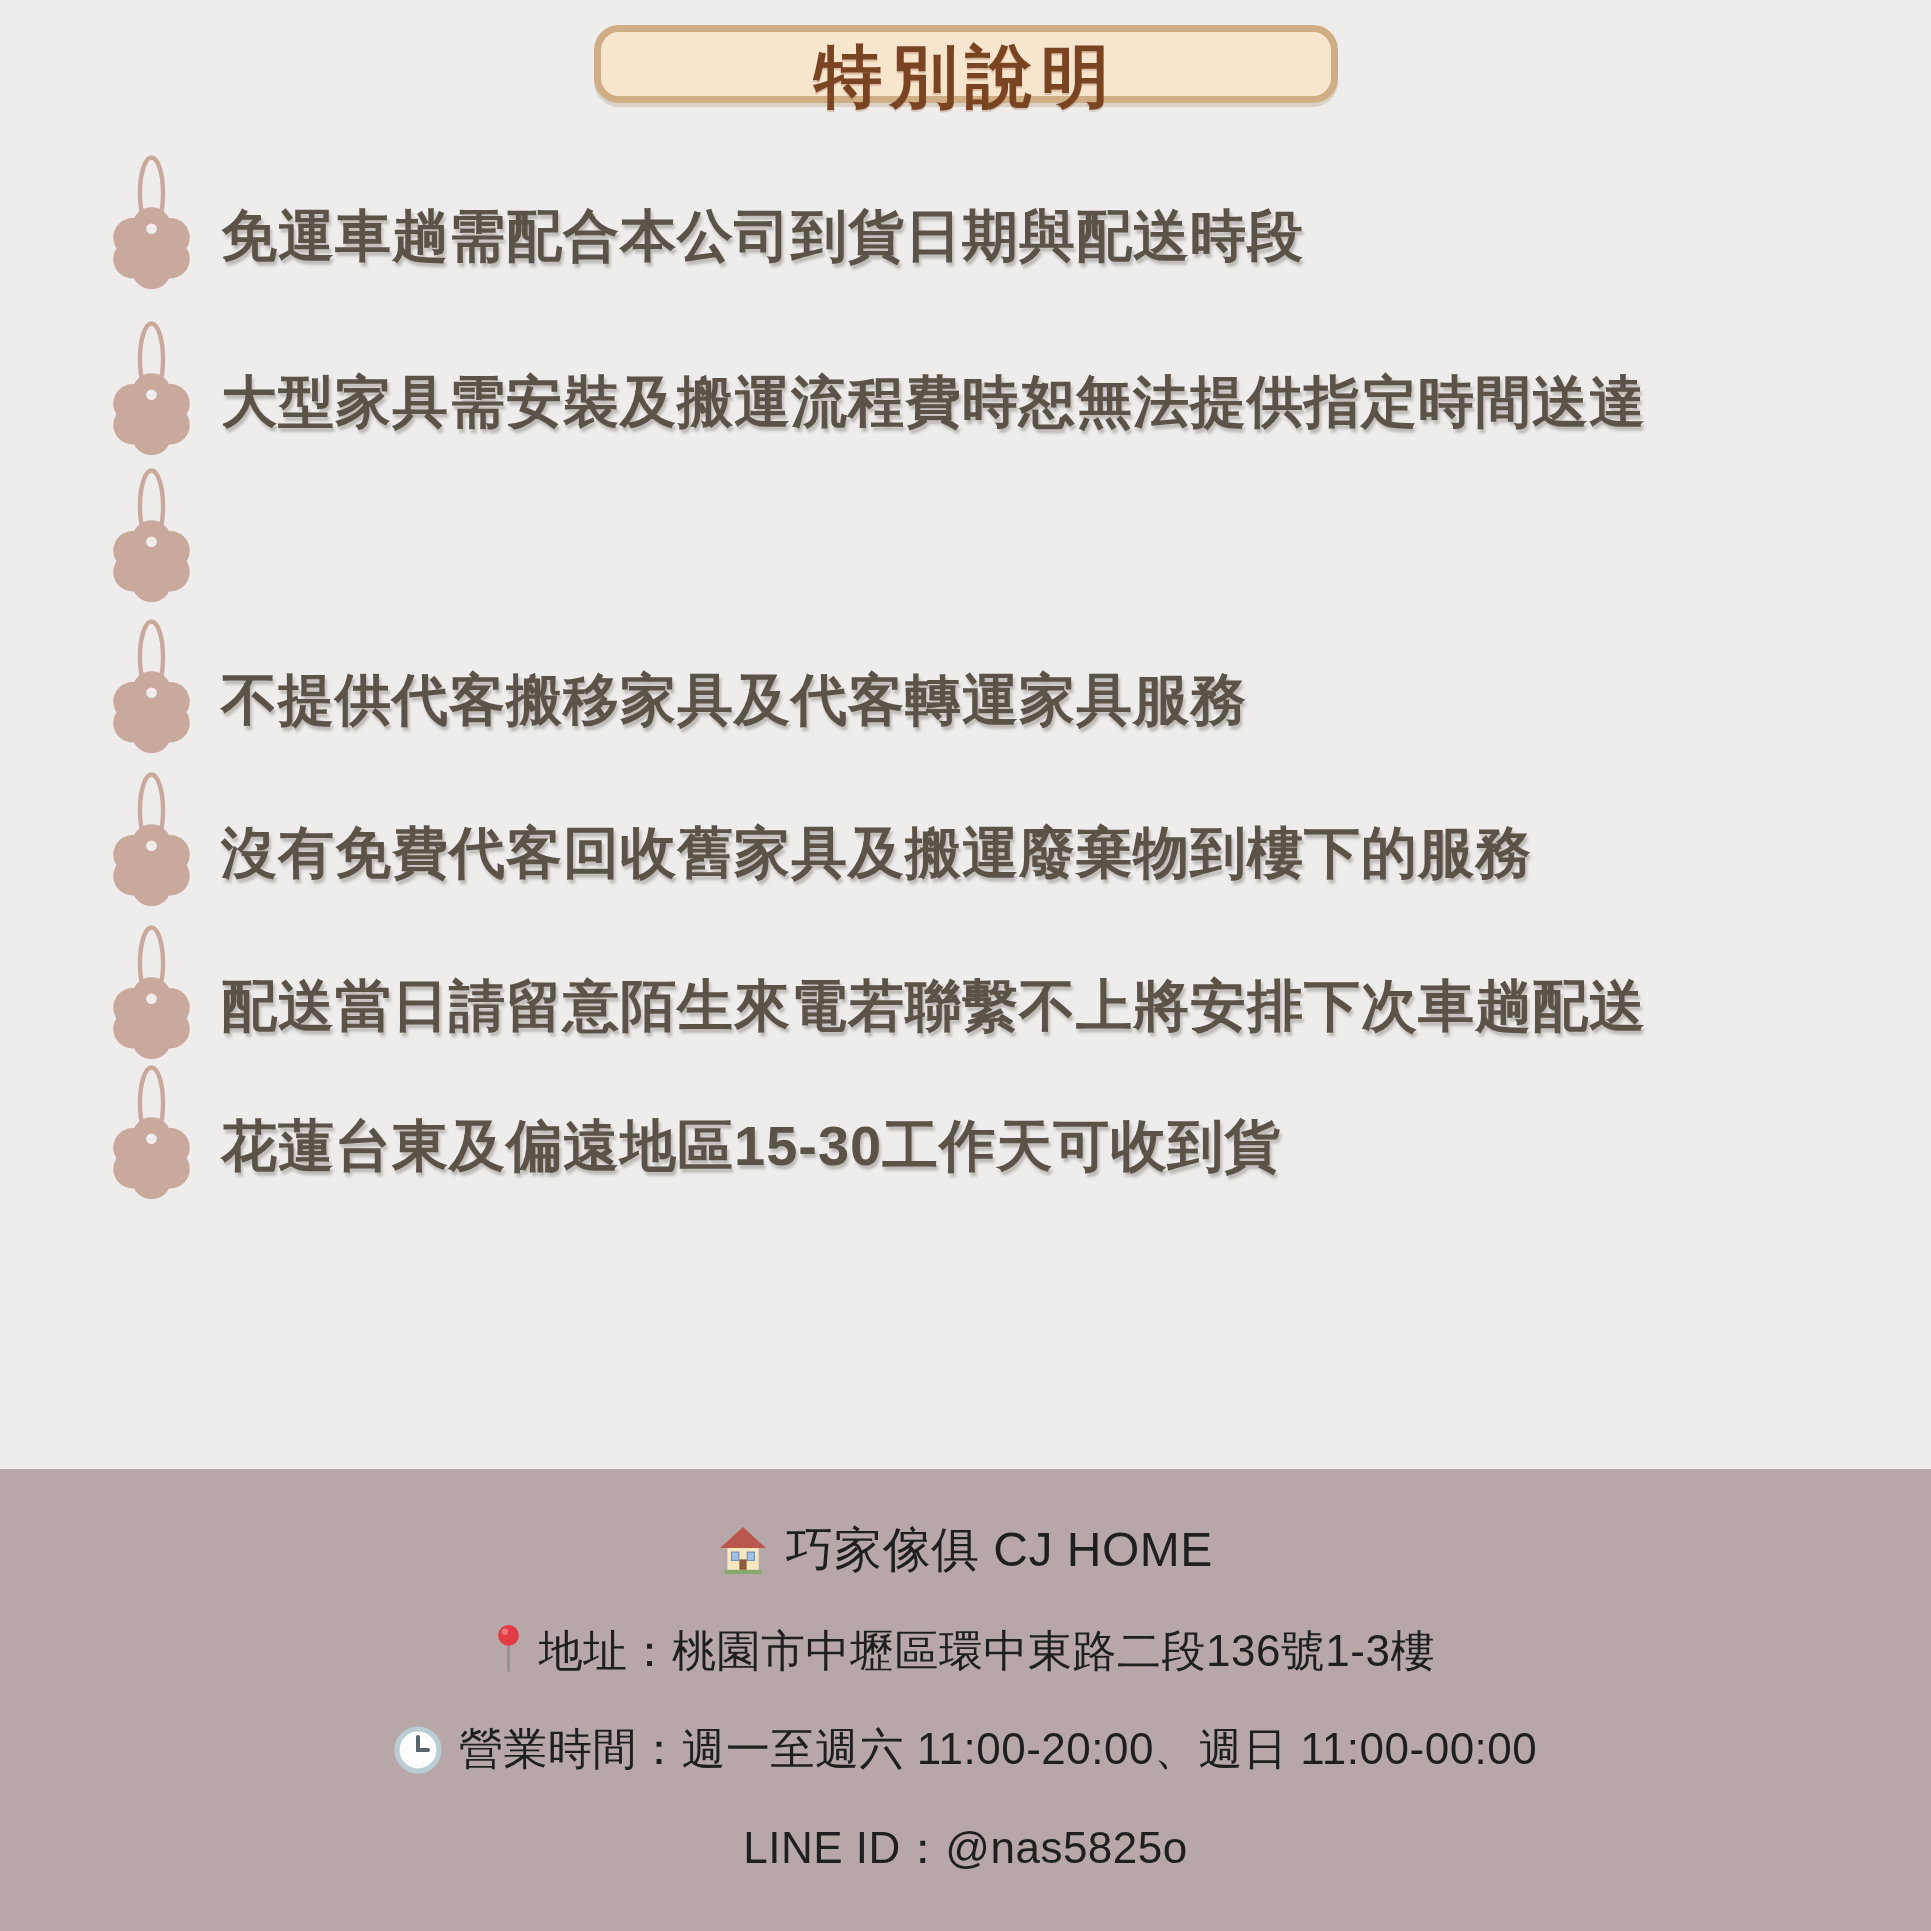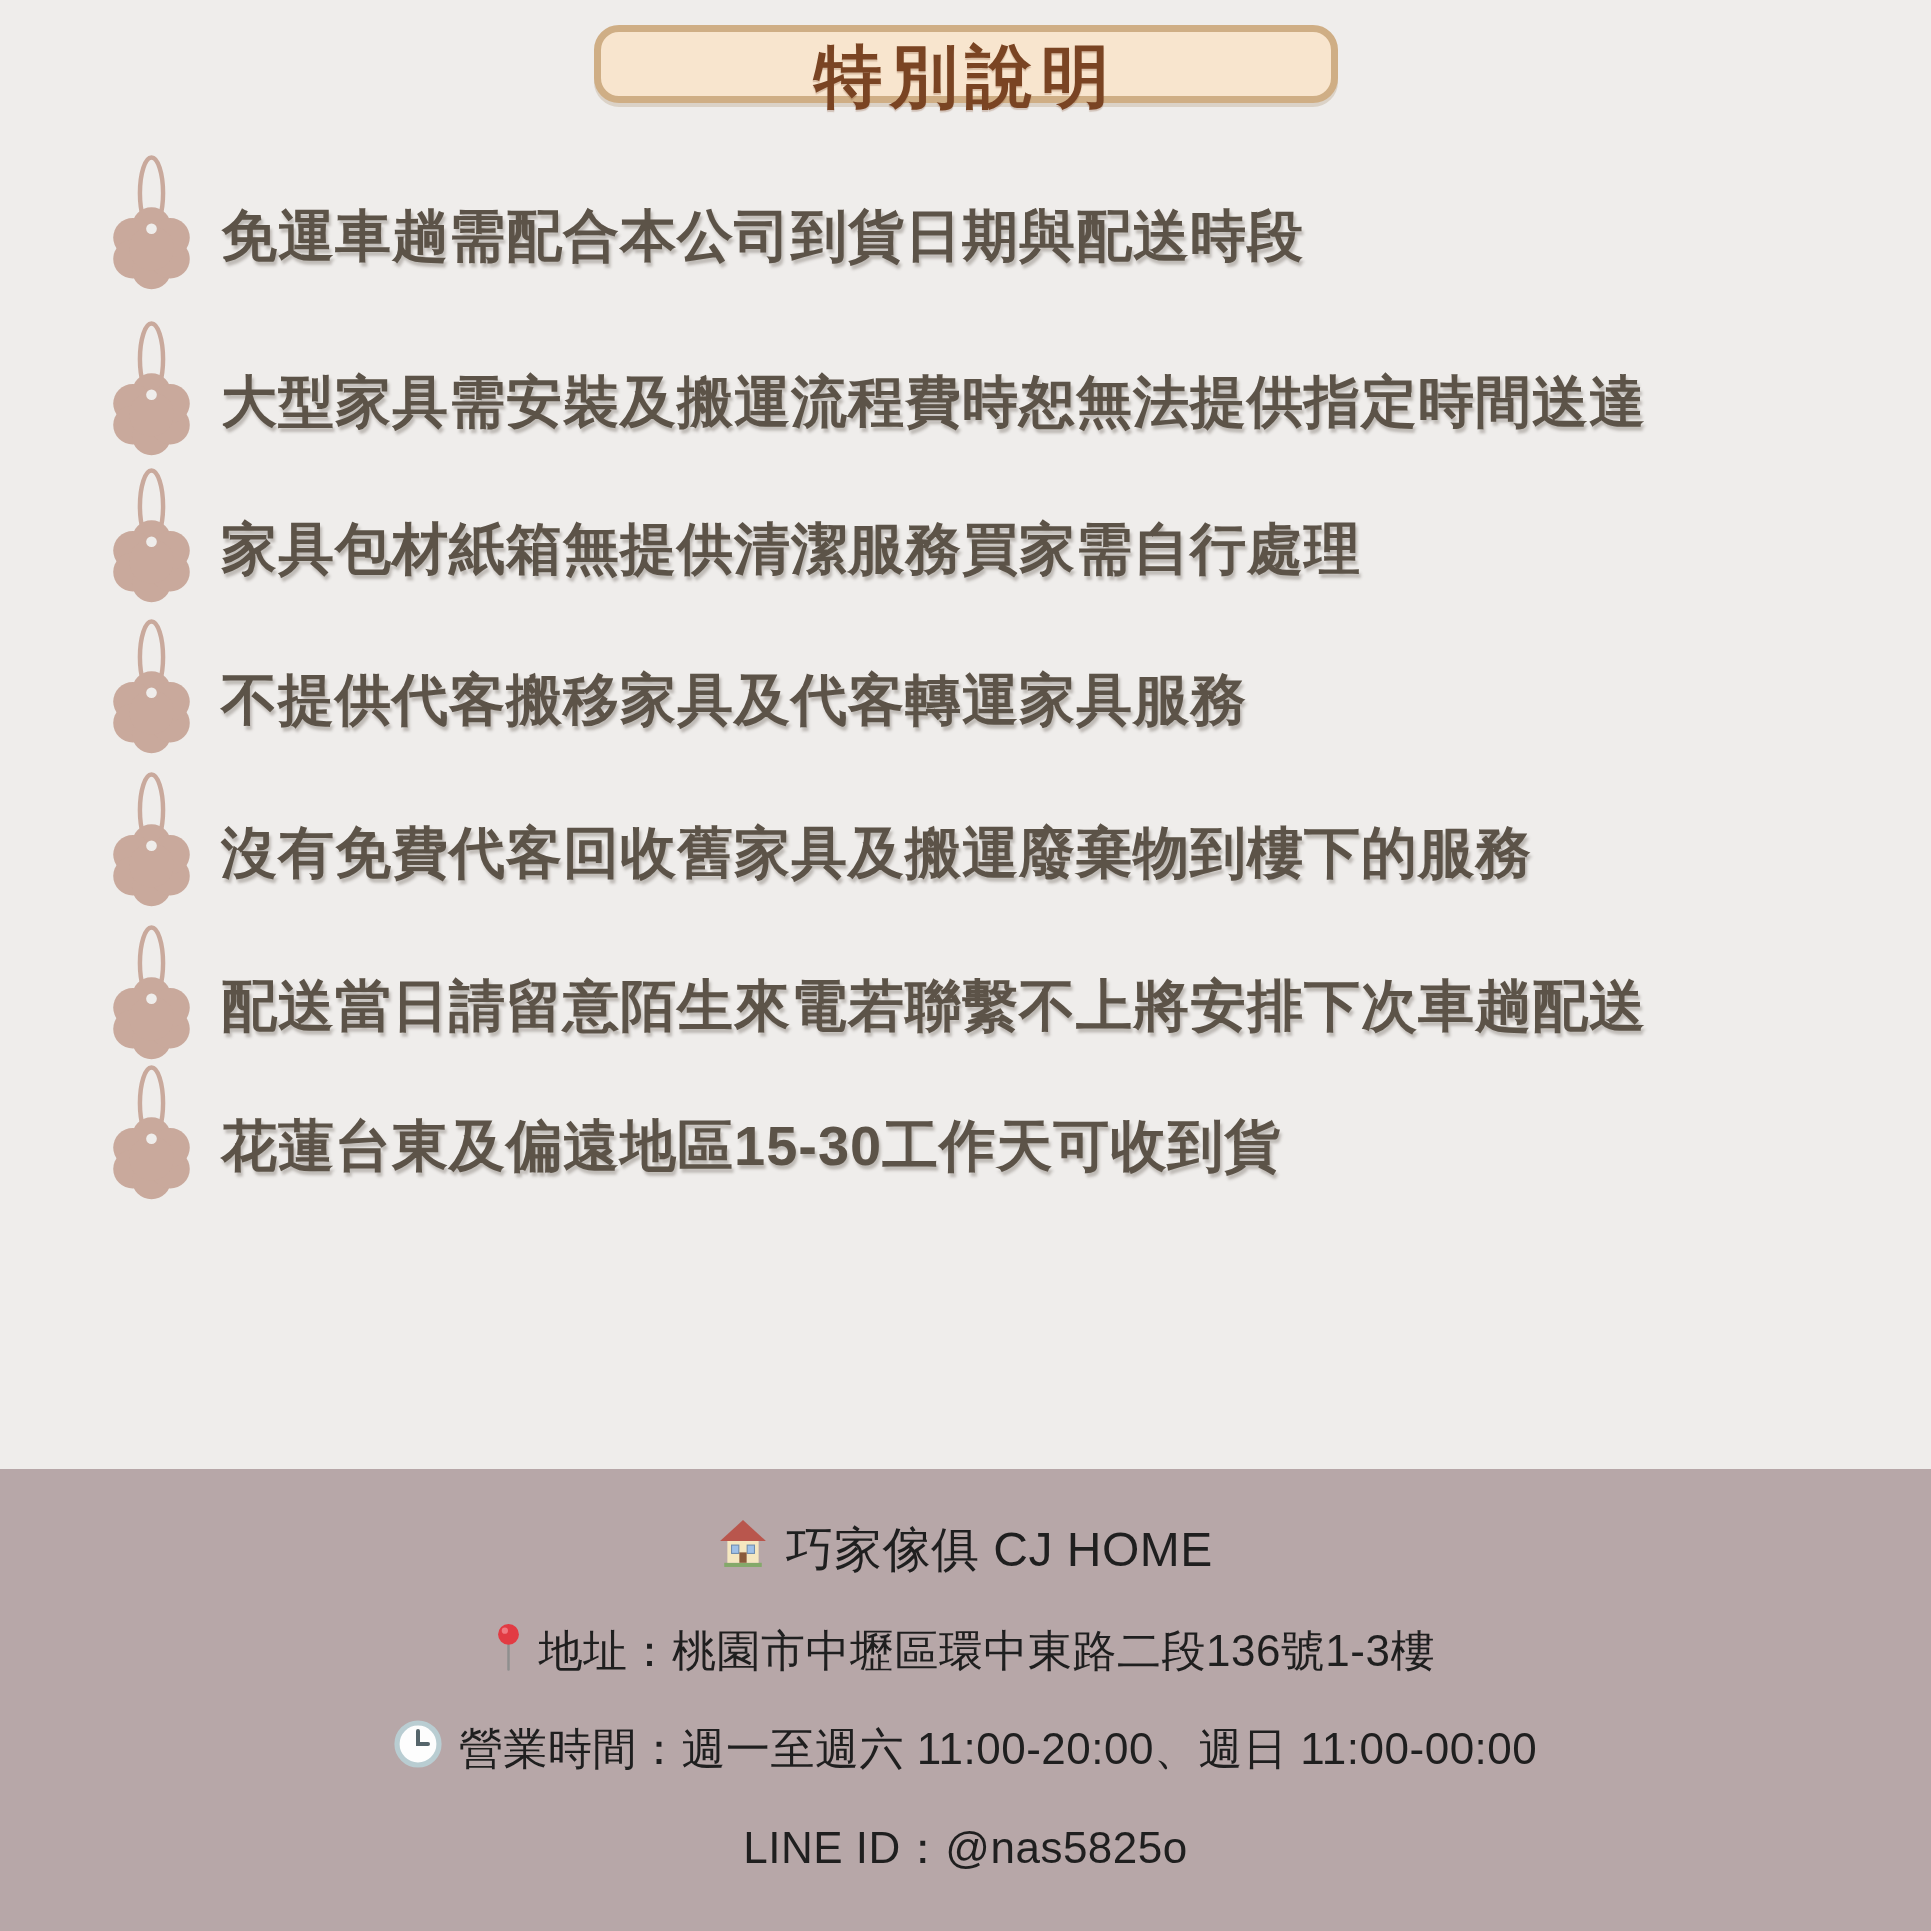--- a/index.html
+++ b/index.html
@@ -46,21 +46,21 @@
   }
   
   .footer{
     position:absolute;left:0;top:1469px;width:1931px;height:462px;
     background:#b7a7a8;
     display:flex;flex-direction:column;align-items:center;
     justify-content:space-evenly;
     padding:9.7px 0 13.5px 0;box-sizing:border-box;
   }
   .fline{
-    display:flex;gap:17.4px;
+    display:flex;align-items:center;gap:17.4px;
     color:#1f1f1f;font-size:44px;font-weight:400;
     white-space:nowrap;letter-spacing:0.5px;
   }
   .fline.store{font-size:48px;}
   .fline .ficon{flex:0 0 auto;}
 </style>
 </head>
 <body>
 
 <div class="canvas">
@@ -110,21 +110,20 @@
         <circle cx="50" cy="88" r="22"></circle>
           <circle cx="29" cy="100" r="22"></circle>
           <circle cx="29" cy="124" r="22"></circle>
         <circle cx="50" cy="136" r="22"></circle>
           <circle cx="71" cy="124" r="22"></circle>
           <circle cx="71" cy="100" r="22"></circle>
         <circle cx="50" cy="112" r="25"></circle>
       </g>
       <circle cx="50" cy="90" r="6" fill="#efedeb"></circle>
     </svg>
-    <span class="btxt">家具包材紙箱無提供清潔服務買家需自行處理</span>
   </div>
 
   <div class="bullet" style="top:660px">
     <svg class="flower" viewBox="0 0 100 164">
       <ellipse cx="50" cy="50" rx="13" ry="40" fill="none" stroke="#c9a99c" stroke-width="5"></ellipse>
       <g fill="#c9a99c">
         <circle cx="50" cy="88" r="22"></circle>
           <circle cx="29" cy="100" r="22"></circle>
           <circle cx="29" cy="124" r="22"></circle>
         <circle cx="50" cy="136" r="22"></circle>

